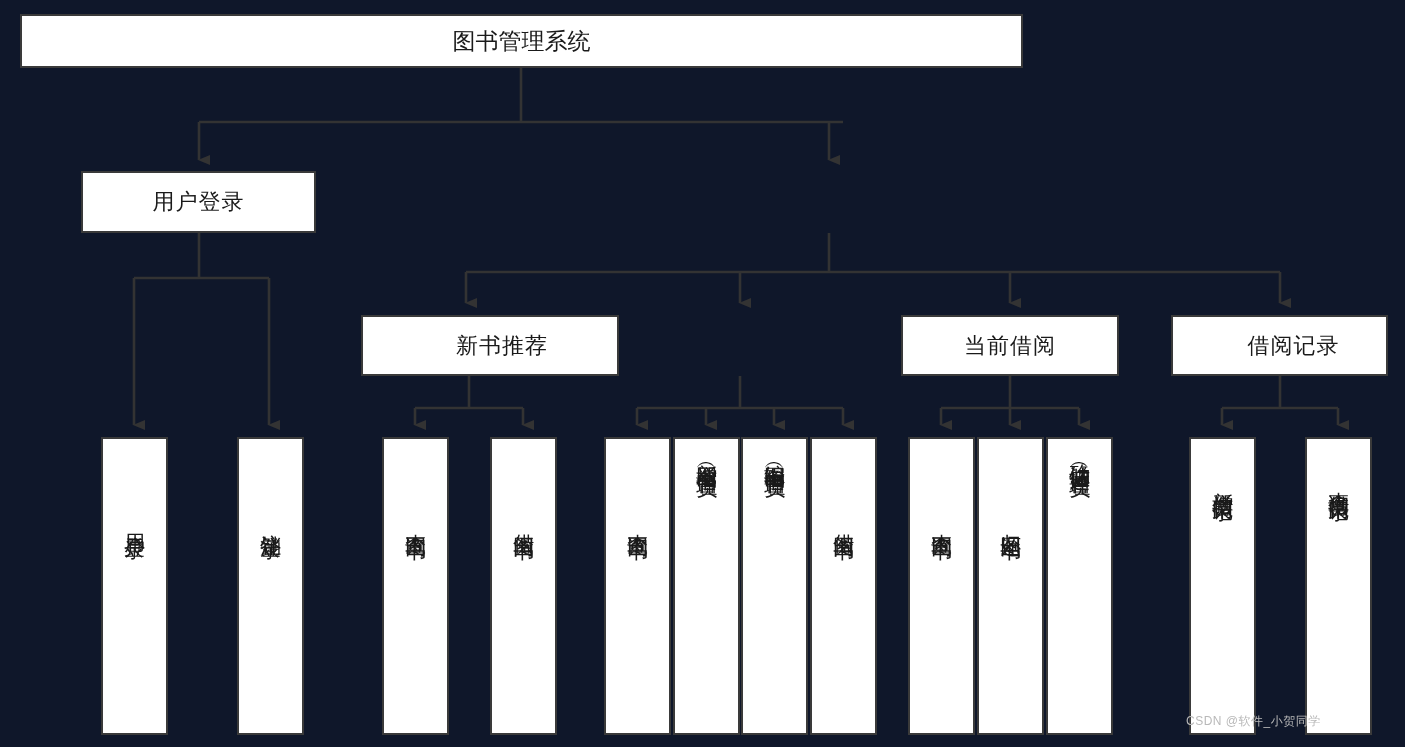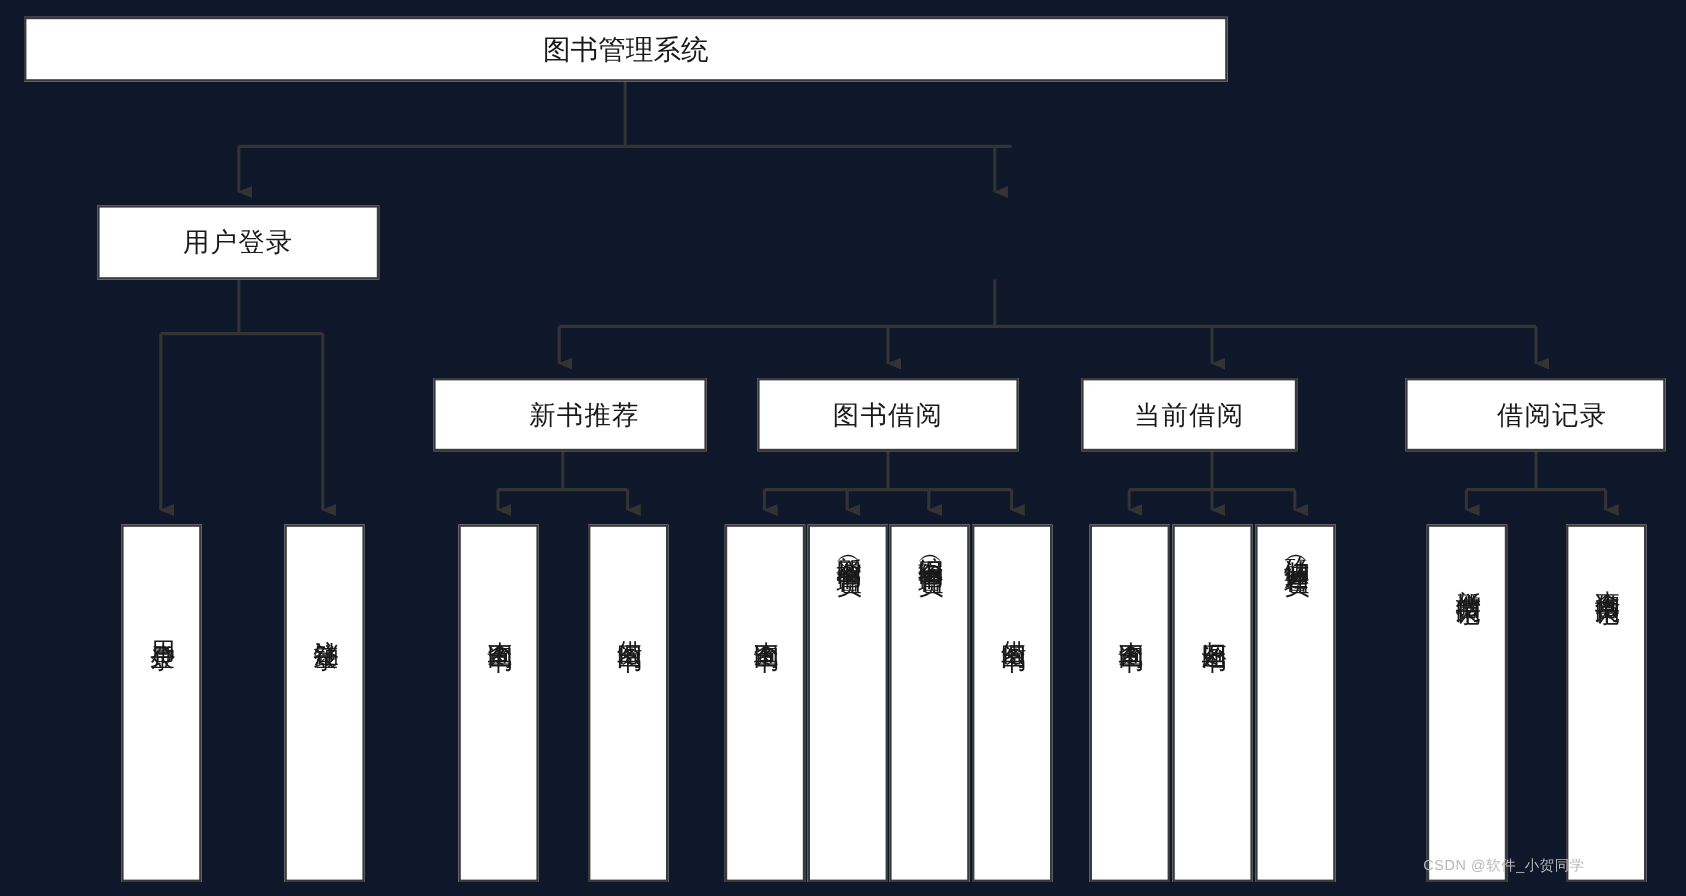--- a/index.html
+++ b/index.html
@@ -77,27 +77,24 @@
   </svg>
 
   <div class="node root" style="left:20px;top:14px;width:1003px;height:54px;">
     <span>图书管理系统</span>
   </div>
 
   <div class="node h" style="left:81px;top:171px;width:235px;height:62px;">
     <span>用户登录</span>
   </div>
 
-  <div class="node h" style="left:361px;top:315px;width:228px;height:61px;padding-left:24px;">
+  <div class="node h" style="left:361px;top:315px;width:258px;height:61px;padding-left:24px;">
     <span>新书推荐</span>
   </div>
-  <div class="node h" style="left:631px;top:315px;width:218px;height:61px;">
-    <span>图书借阅</span>
-  </div>
-  <div class="node h" style="left:901px;top:315px;width:180px;height:61px;">
+  <div class="node h" style="left:901px;top:315px;width:218px;height:61px;">
     <span>当前借阅</span>
   </div>
   <div class="node h" style="left:1171px;top:315px;width:217px;height:61px;padding-left:28px;">
     <span>借阅记录</span>
   </div>
 
   <div class="leaf" style="left:101px;top:437px;width:67px;height:298px;padding-top:78px;">
     <span class="vtext">用户登录</span>
   </div>
   <div class="leaf" style="left:237px;top:437px;width:67px;height:298px;padding-top:78px;">

